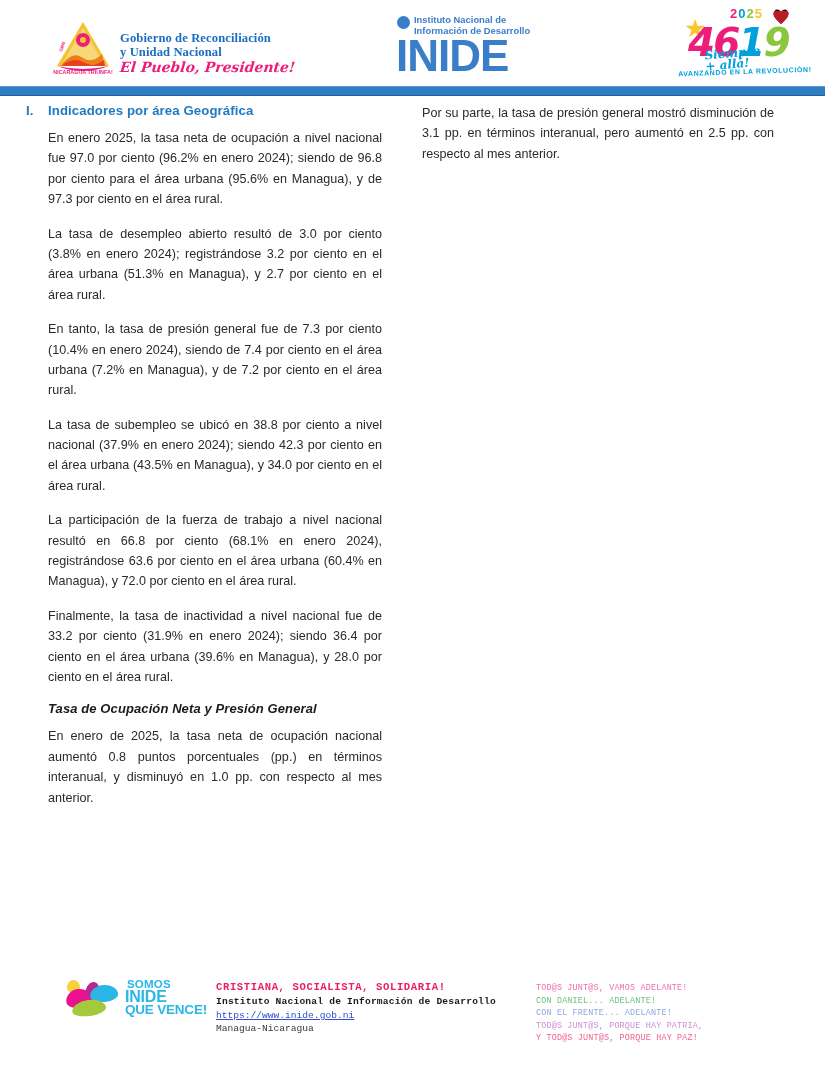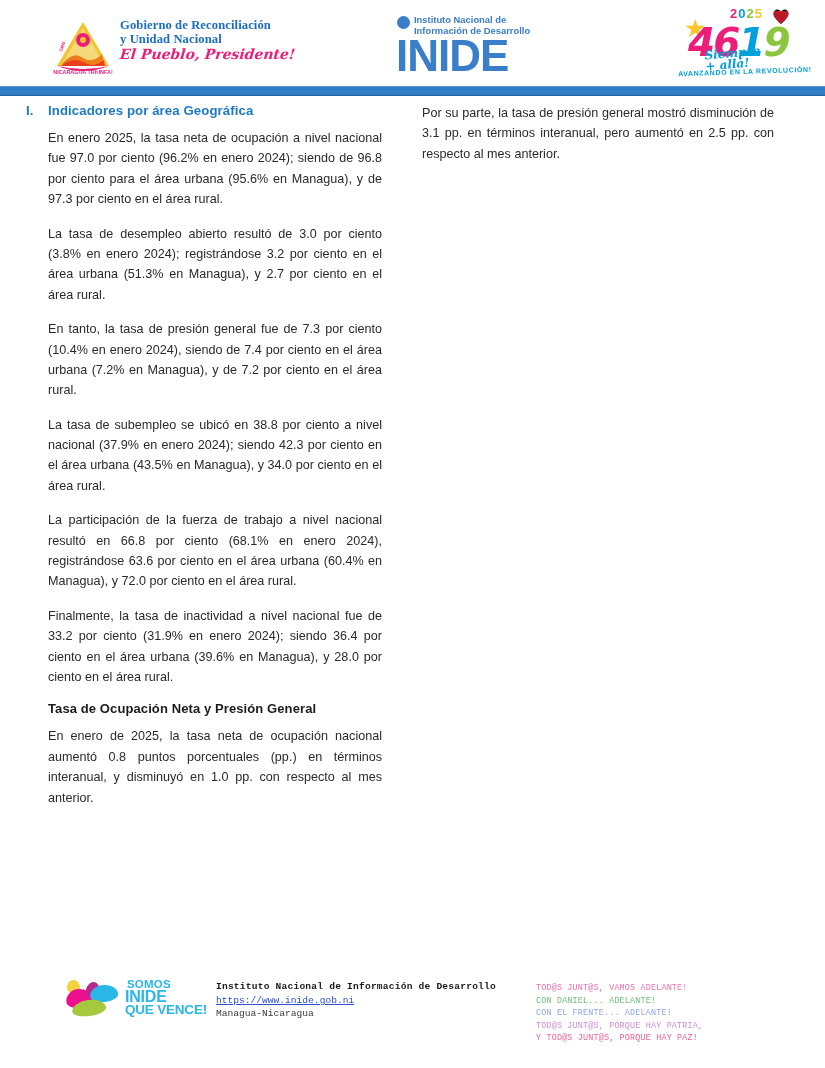--- a/index.html
+++ b/index.html
@@ -23,21 +23,21 @@
     height: 88px;
     display: flex;
     align-items: center;
   }
 
   .logo-gov {
     position: absolute;
     left: 52px;
     top: 18px;
     display: flex;
-    align-items: flex-start;
+    align-items: flex-end;
     gap: 6px;
   }
   .gov-emblem {
     width: 62px;
     height: 58px;
     position: relative;
     flex: none;
   }
   .gov-text {
     display: flex;
@@ -209,20 +209,21 @@
     flex: none;
     text-align: left;
   }
   .sub-heading {
     font-family: "Liberation Sans", sans-serif;
     font-weight: bold;
     font-size: 13px;
     color: #1b1b1b;
     margin: 14px 0 10px 22px;
     letter-spacing: .1px;
+    font-style: italic;
   }
 
   p.para {
     margin: 0 0 14px 0;
     padding-left: 22px;
     font-family: "Liberation Sans", sans-serif;
     font-size: 12.6px;
     line-height: 1.62;
     color: #2a2a2a;
     text-align: justify;
@@ -402,20 +403,21 @@
       <span class="sw-g"></span>
     </div>
     <div class="somos-text">
       <span class="somos-1">SOMOS</span>
       <span class="somos-2">INIDE</span>
       <span class="somos-3">QUE VENCE!</span>
     </div>
   </div>
 
   <div class="footer-center">
+    <div class="fc-1">CRISTIANA, SOCIALISTA, SOLIDARIA!</div>
     <div class="fc-2">Instituto Nacional de Información de Desarrollo</div>
     <div class="fc-3">https://www.inide.gob.ni</div>
     <div class="fc-4">Managua-Nicaragua</div>
   </div>
 
   <div class="footer-right">
     <div class="fr-1">TOD@S JUNT@S, VAMOS ADELANTE!</div>
     <div class="fr-2">CON DANIEL... ADELANTE!</div>
     <div class="fr-3">CON EL FRENTE... ADELANTE!</div>
     <div class="fr-4">TOD@S JUNT@S, PORQUE HAY PATRIA,</div>

